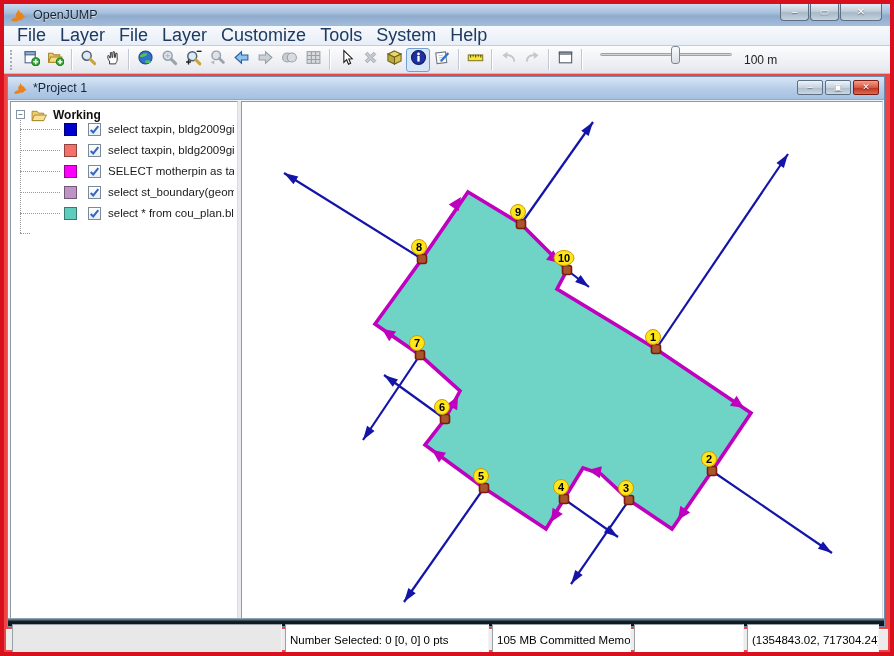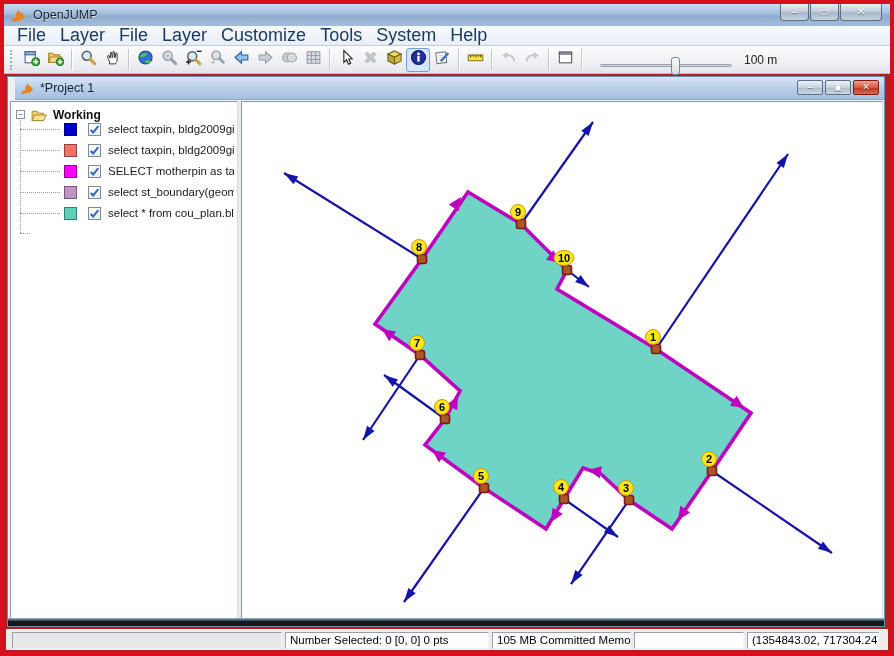--- a/index.html
+++ b/index.html
@@ -1,18 +1,18 @@
 <!DOCTYPE html>
 <html><head>
 <meta charset="utf-8">
 <style>
   html,body{margin:0;padding:0;background:#555;}
   *{box-sizing:border-box;}
   #app{position:relative;width:894px;height:656px;background:#d8101e;font-family:"Liberation Sans",sans-serif;overflow:hidden;}
-  #chrome{position:absolute;left:4px;top:4px;right:4px;bottom:4px;background:#b91c1c;overflow:hidden;}
+  #chrome{position:absolute;left:4px;top:4px;right:4px;bottom:4px;background:#ef4444;overflow:hidden;}
 
   
   #titlebar{position:absolute;left:0;top:0;right:0;height:22px;
     background:linear-gradient(#c9dbf0 0%,#a6c0dd 40%,#8fabcd 55%,#a4bddb 100%);
     display:flex;align-items:center;padding-left:6px;}
   #app-icon{width:17px;height:15px;margin-right:6px;flex:0 0 auto;}
   #title-text{font-size:12.5px;color:#16222f;text-shadow:0 1px 1px rgba(255,255,255,.7);}
   #win-controls{position:absolute;right:8px;top:0;display:flex;}
   .winbtn{height:17px;margin-left:1px;border:1px solid #5d6f82;border-top:none;border-radius:0 0 4px 4px;
     background:linear-gradient(#e8eef5 0%,#c2cfdc 45%,#a7b8c8 55%,#c6d3e0 100%);
@@ -27,30 +27,30 @@
 
   
   #toolbar{position:absolute;left:0;top:42px;right:0;height:28px;
     background:linear-gradient(#fdfdfe,#ecedf2 75%,#e3e6ed);border-bottom:1px solid #b9c0cc;
     display:flex;align-items:center;padding-left:4px;}
   #tb-grip{width:5px;height:20px;border-left:2px dotted #9fb0c4;margin:0 4px 0 2px;}
   .tbtn{width:24px;height:24px;display:flex;align-items:center;justify-content:center;
     border:1px solid transparent;border-radius:3px;cursor:default;flex:0 0 auto;}
   .tbtn.pressed{background:#d7e7f9;border-color:#6f9fd4;}
   .tsep{width:1px;height:21px;background:#c2c8d2;margin:0 4px;box-shadow:1px 0 0 #fff;flex:0 0 auto;}
-  #scale-box{display:flex;align-items:flex-end;margin-left:14px;}
+  #scale-box{display:flex;align-items:flex-start;margin-left:14px;}
   #slider-track{position:relative;width:132px;height:3px;background:#cfd4db;border:1px solid #9aa3ad;border-radius:2px;}
   #slider-thumb{position:absolute;left:70px;top:-8px;width:9px;height:18px;border:1px solid #7c8794;border-radius:3px;
     background:linear-gradient(#fafbfc,#d9dde3);}
   #scale-label{font-size:12px;color:#222;margin-left:12px;}
 
   
   #project{position:absolute;left:3px;top:72px;width:878px;height:551px;
     border:1px solid #6e8cad;background:#eef1f5;box-shadow:0 0 0 1px rgba(255,255,255,.35) inset;}
-  #proj-titlebar{position:absolute;left:7px;top:0;right:0;height:23px;
+  #proj-titlebar{position:absolute;left:0;top:0;right:0;height:23px;
     background:linear-gradient(#d7e5f5 0%,#b6cde8 55%,#a5c0df 100%);
     display:flex;align-items:center;padding-left:5px;border-bottom:1px solid #8fa9c7;}
   #proj-icon{width:15px;height:13px;margin-right:5px;}
   #proj-title{font-size:12.5px;color:#14243a;}
   #proj-controls{position:absolute;right:5px;top:3px;display:flex;}
   .pbtn{width:26px;height:15px;margin-left:2px;border:1px solid #5d6f82;border-radius:2px;
     background:linear-gradient(#eef3f8 0%,#c6d2de 50%,#aebfce 55%,#ccd8e3 100%);
     color:#fff;font-size:9px;line-height:13px;text-align:center;text-shadow:0 1px 1px rgba(0,0,0,.5);}
   .pbtn.close{background:linear-gradient(#f0a08e 0%,#d95843 50%,#c03520 55%,#d96a52 100%);border-color:#7c1d10;}
 
@@ -73,21 +73,21 @@
     border:1px solid #8e99a4;border-right-color:#d9dde2;border-bottom-color:#d9dde2;}
   #map-svg{display:block;}
   #proj-bottom{position:absolute;left:0;bottom:0;right:0;height:8px;background:linear-gradient(#9fb9cf,#101b22 45%,#0d161c);}
 
   
   #splitter{position:absolute;left:230px;top:24px;width:3px;height:519px;background:#e7ebef;}
 
   
   #statusbar{position:absolute;left:2px;right:2px;top:625px;height:21px;background:#ececec;
     border-top:1px solid #fff;display:flex;align-items:center;padding:0 6px;}
-  .sfield{height:17px;border:1px solid #98a0a8;border-bottom-color:#f4f4f4;border-right-color:#f4f4f4;
+  .sfield{height:33px;border:1px solid #98a0a8;border-bottom-color:#f4f4f4;border-right-color:#f4f4f4;
     background:#fff;font-size:11.5px;color:#000;display:flex;align-items:center;padding:0 4px;margin-right:3px;
     white-space:nowrap;overflow:hidden;}
   .sfield.gray{background:#e8e8e8;}
 </style>
 </head>
 <body>
 
 <div id="app">
   <div id="chrome">
 

